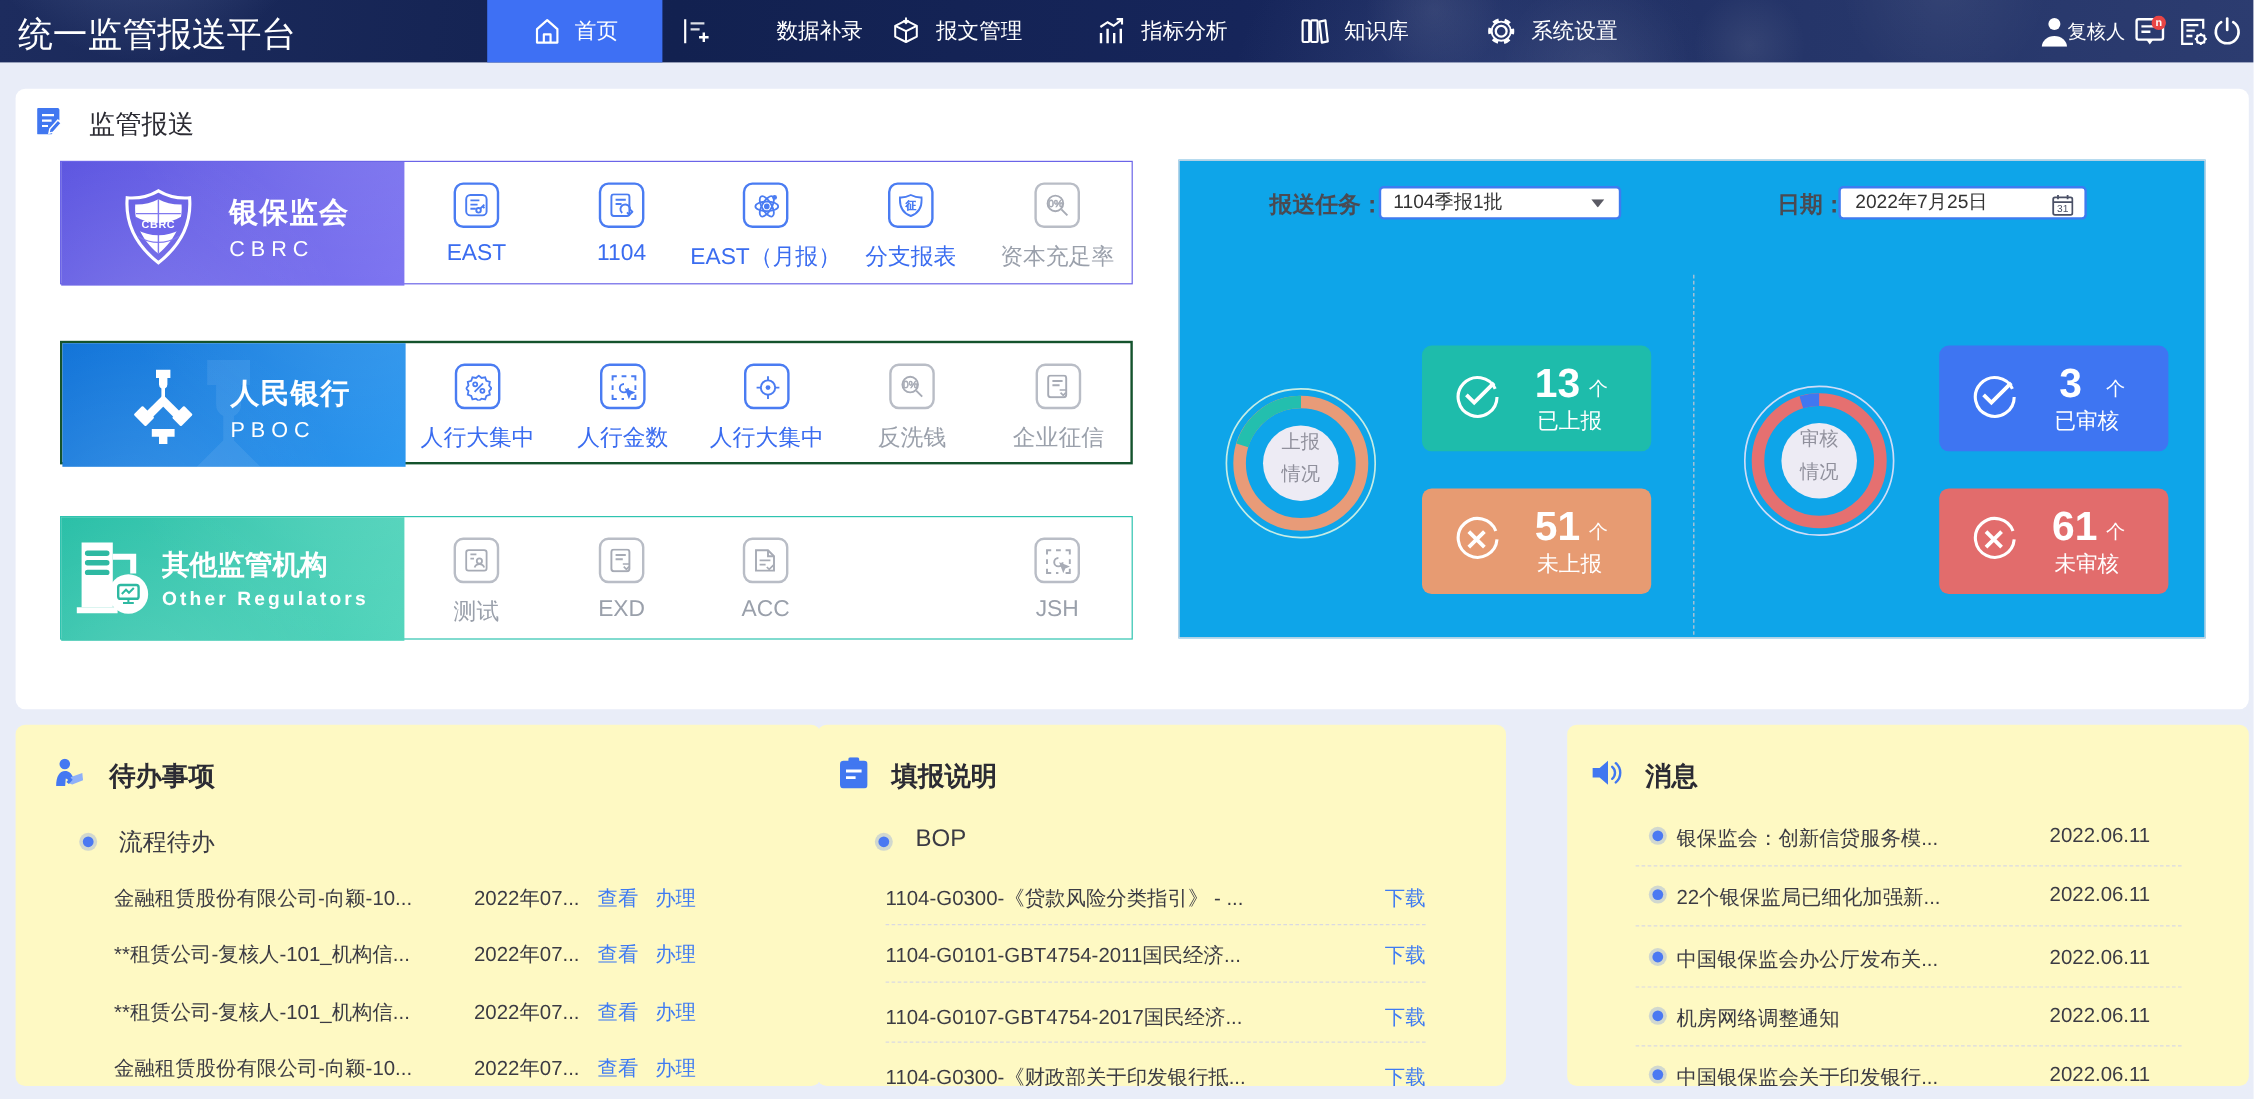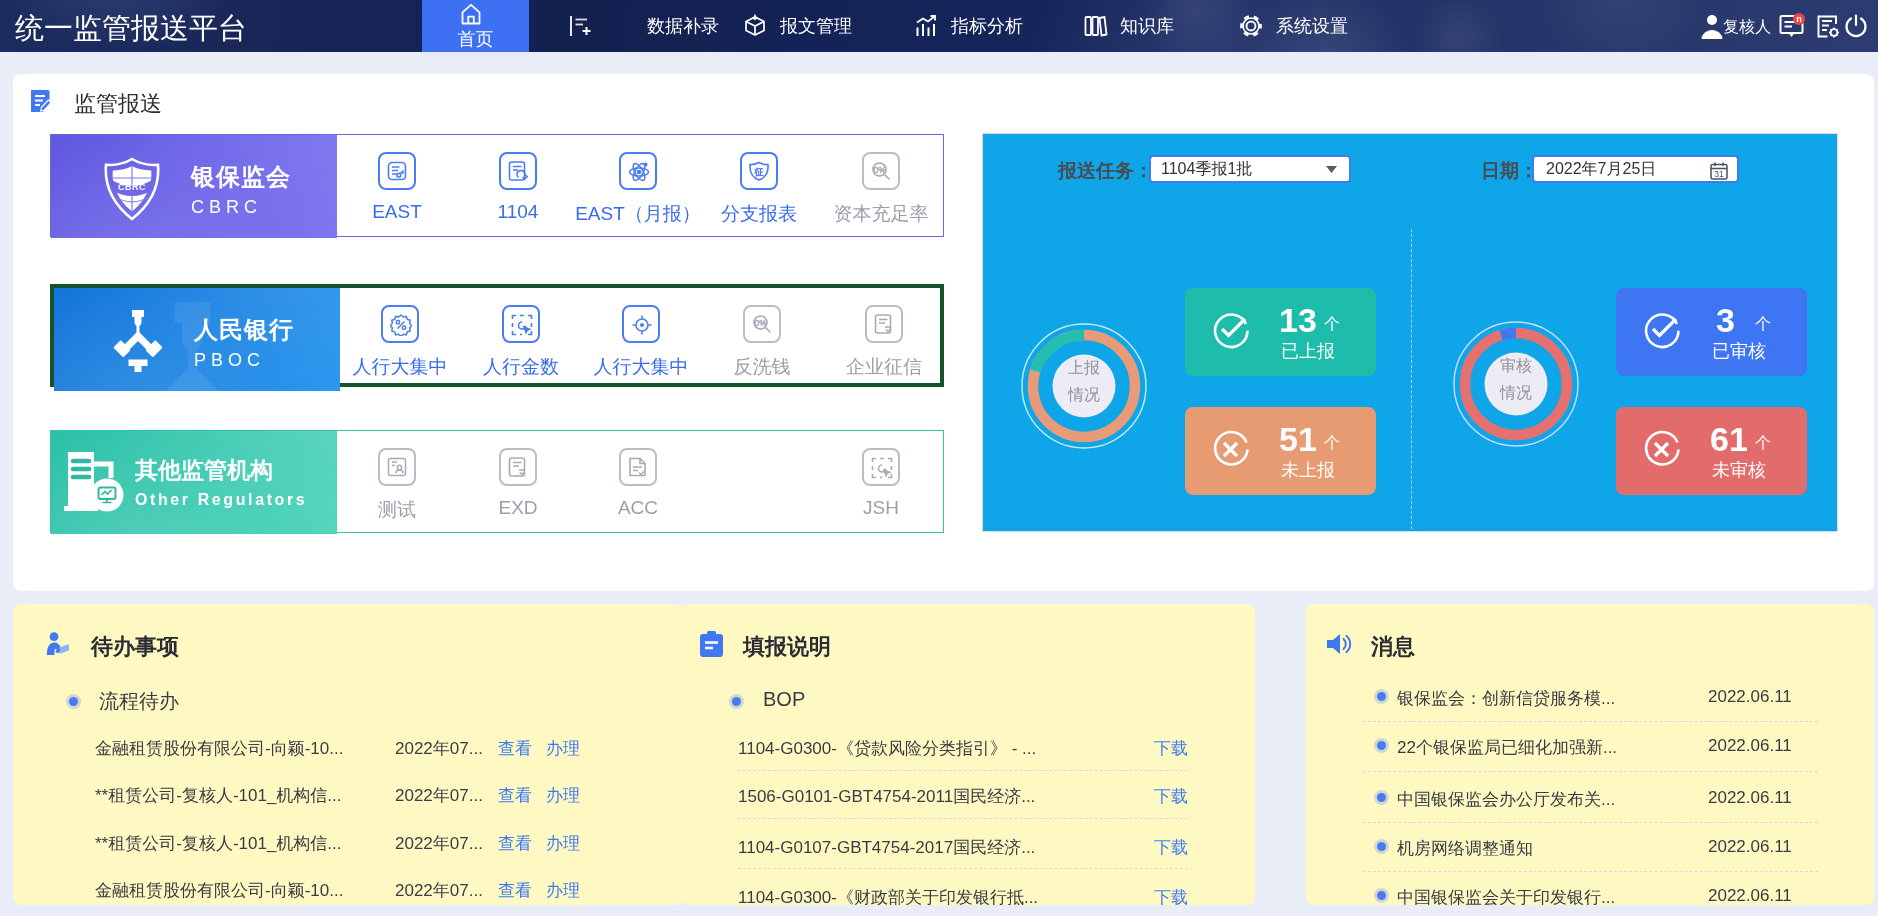--- a/index.html
+++ b/index.html
@@ -14,34 +14,34 @@
     radial-gradient(circle 110px at 1330px 58px, rgba(255,255,255,.07), transparent 72%),
     radial-gradient(circle 65px at 1458px 38px, rgba(255,255,255,.08), transparent 72%),
     radial-gradient(circle 120px at 1620px -10px, rgba(255,255,255,.06), transparent 72%),
     radial-gradient(circle 210px at 120px -100px, rgba(150,170,220,.35), transparent 72%),
     radial-gradient(circle 300px at 1230px 110px, rgba(120,140,200,.20), rgba(120,140,200,0) 70%),
     linear-gradient(95deg, #1d2c5e 0%, #122150 30%, #16255a 55%, #253569 80%, #2c3c70 100%);
 }
 #logo { position:absolute; left:15px; top:9px; color:#fff; font-size:29px; letter-spacing:0px; }
 .navitem { position:absolute; top:0; height:52px; color:#fff; font-size:18px; display:flex; align-items:center; }
 .navitem svg { margin-right:12px; }
-#nav-home { left:422px; width:107px; background:#3e70f4; justify-content:center;flex-direction:column; }
+#nav-home { left:406px; width:146px; background:#3e70f4; justify-content:center; }
 #nav-home svg { margin-right:10px; }
 .nvicon { width:26px; height:26px; }
 
 
 #maincard { position:absolute; left:13px; top:74px; width:1861px; height:517px; background:#fff; border-radius:8px; }
 #mtitle { position:absolute; left:61px; top:15px; font-size:22px; font-weight:normal; color:#2b2b33; z-index:5; }
 #mticon { position:absolute; left:18px; top:16px; z-index:5; }
 
 .row { position:absolute; left:50px; width:894px; height:103px; background:#fff; }
 .row .banner { position:absolute; left:0; top:0; width:286px; height:103px; overflow:hidden; }
 .row .items { position:absolute; left:286px; top:0; right:0; bottom:0; }
 #row1 { top:134px; border:1px solid #6b64e8; }
-#row2 { top:284px; border:4px solid #14532d; }
+#row2 { top:284px; border:2px solid #14532d; }
 #row3 { top:430px; border:1px solid #2ec4b0; }
 #row1 .banner { background:
   radial-gradient(circle 260px at 60px 160px, rgba(255,255,255,.14), rgba(255,255,255,0) 70%),
   radial-gradient(circle 300px at 250px -100px, rgba(255,255,255,.12), rgba(255,255,255,0) 72%),
   linear-gradient(120deg,#5c55e0,#7d74f1); }
 #row2 .banner { background:
   radial-gradient(circle 260px at 60px 160px, rgba(255,255,255,.13), rgba(255,255,255,0) 70%),
   radial-gradient(circle 300px at 250px -100px, rgba(255,255,255,.12), rgba(255,255,255,0) 72%),
   linear-gradient(120deg,#1173d8,#2b97ef); }
 #row3 .banner { background:
@@ -487,21 +487,21 @@
       <rect x="0" y="3" width="23" height="23" rx="3" fill="#4177f0"></rect>
       <rect x="7" y="0" width="9" height="6" rx="1.5" fill="#4177f0"></rect>
       <path d="M5 11.5 H18 M5 17 H13" stroke="#fff" stroke-width="2.4"></path>
     </svg>
   <div class="bhead" style="left:62px;">填报说明</div>
   <div class="dot" style="left:51px; top:93px;"></div>
   <div class="sect" style="left:82px; top:84px;">BOP</div>
   <div class="lrow" style="left:57px; top:133px; width:390px; overflow:hidden; text-overflow:ellipsis;">1104-G0300-《贷款风险分类指引》 - ...</div>
   <div class="lrow blue" style="left:473px; top:133px;">下载</div>
   <div class="dash" style="left:57px; top:166px; width:450px;"></div>
-  <div class="lrow" style="left:57px; top:181px; width:390px; overflow:hidden; text-overflow:ellipsis;">1506-G0101-GBT4754-2011国民经济...</div>
+  <div class="lrow" style="left:57px; top:181px; width:390px; overflow:hidden; text-overflow:ellipsis;">1104-G0101-GBT4754-2011国民经济...</div>
   <div class="lrow blue" style="left:473px; top:181px;">下载</div>
   <div class="dash" style="left:57px; top:214px; width:450px;"></div>
   <div class="lrow" style="left:57px; top:232px; width:390px; overflow:hidden; text-overflow:ellipsis;">1104-G0107-GBT4754-2017国民经济...</div>
   <div class="lrow blue" style="left:473px; top:232px;">下载</div>
   <div class="dash" style="left:57px; top:264px; width:450px;"></div>
   <div class="lrow" style="left:57px; top:282px; width:390px; overflow:hidden; text-overflow:ellipsis;">1104-G0300-《财政部关于印发银行抵...</div>
   <div class="lrow blue" style="left:473px; top:282px;">下载</div>
 </div>
 
 <div class="bcard" style="left:1306px; width:568px;">

